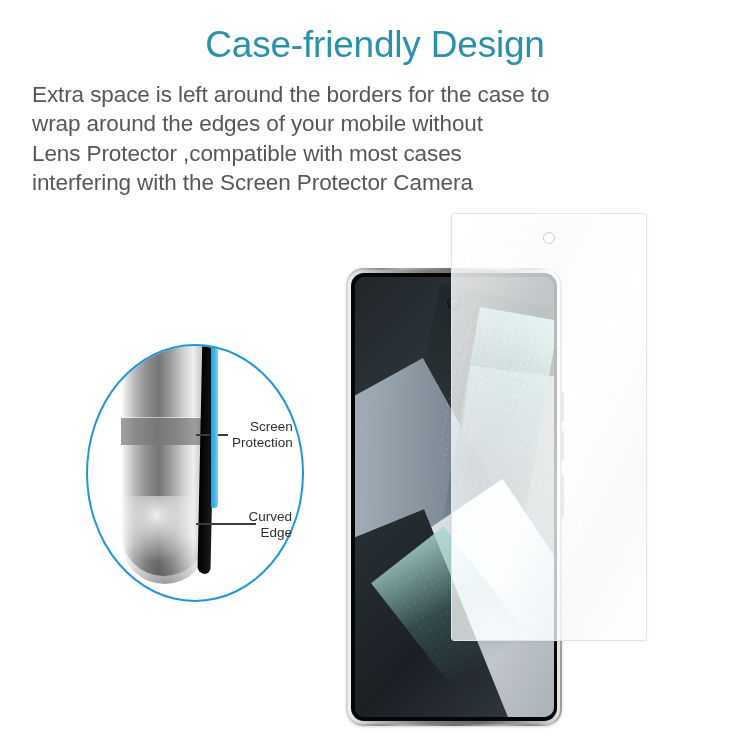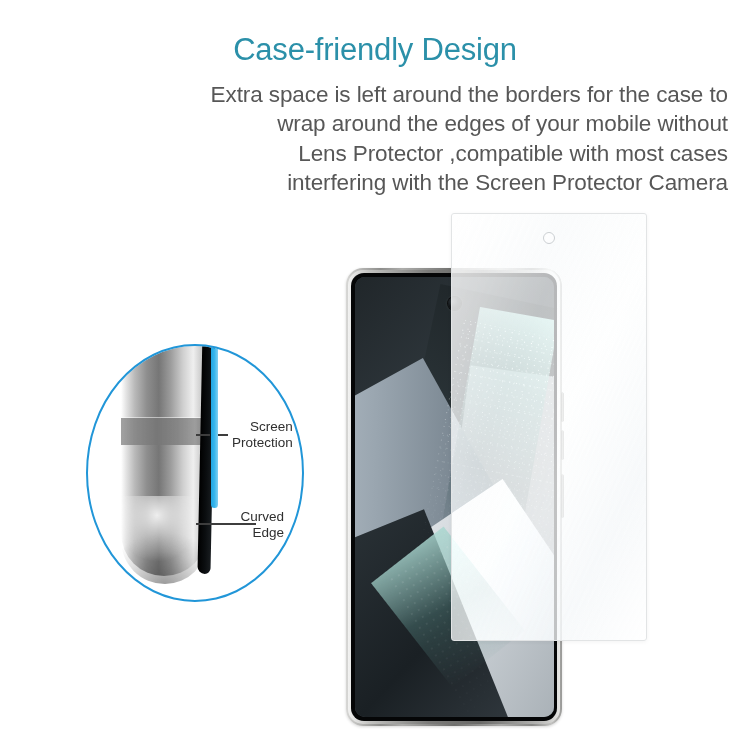--- a/index.html
+++ b/index.html
@@ -17,33 +17,32 @@
     -webkit-font-smoothing: antialiased;
   }
 
   
   #headline {
     position: absolute;
     top: 24px;
     left: 0;
     width: 750px;
     text-align: center;
-    font-size: 31px;
+    font-size: 37px;
     font-weight: 400;
     letter-spacing: -0.2px;
     color: #2b90a9;
     line-height: 1.15;
-    margin-top: 8px;
   }
   #subcopy {
     position: absolute;
     top: 80px;
-    left: 14px;
+    left: 32px;
     width: 714px;
-    text-align: right;
+    text-align: left;
     font-size: 22.5px;
     font-weight: 400;
     color: #575757;
     line-height: 1.3;
     letter-spacing: -0.1px;
   }
   #subcopy .ln { display: block; white-space: pre; }
 
   
   #callout {
@@ -148,21 +147,21 @@
     background: #3d3d3d;
   }
   .callout-label {
     position: absolute;
     font-size: 13.5px;
     line-height: 1.18;
     color: #2f2f2f;
     white-space: pre;
   }
   #label-screen { left: 232px; top: 419px; text-align: right; }
-  #label-curved { left: 220px; top: 509px; text-align: right; width: 64px; }
+  #label-curved { left: 228px; top: 509px; text-align: right; width: 64px; }
 
   
   #phone {
     position: absolute;
     left: 346px;
     top: 268px;
     width: 216px;
     height: 458px;
   }
   

